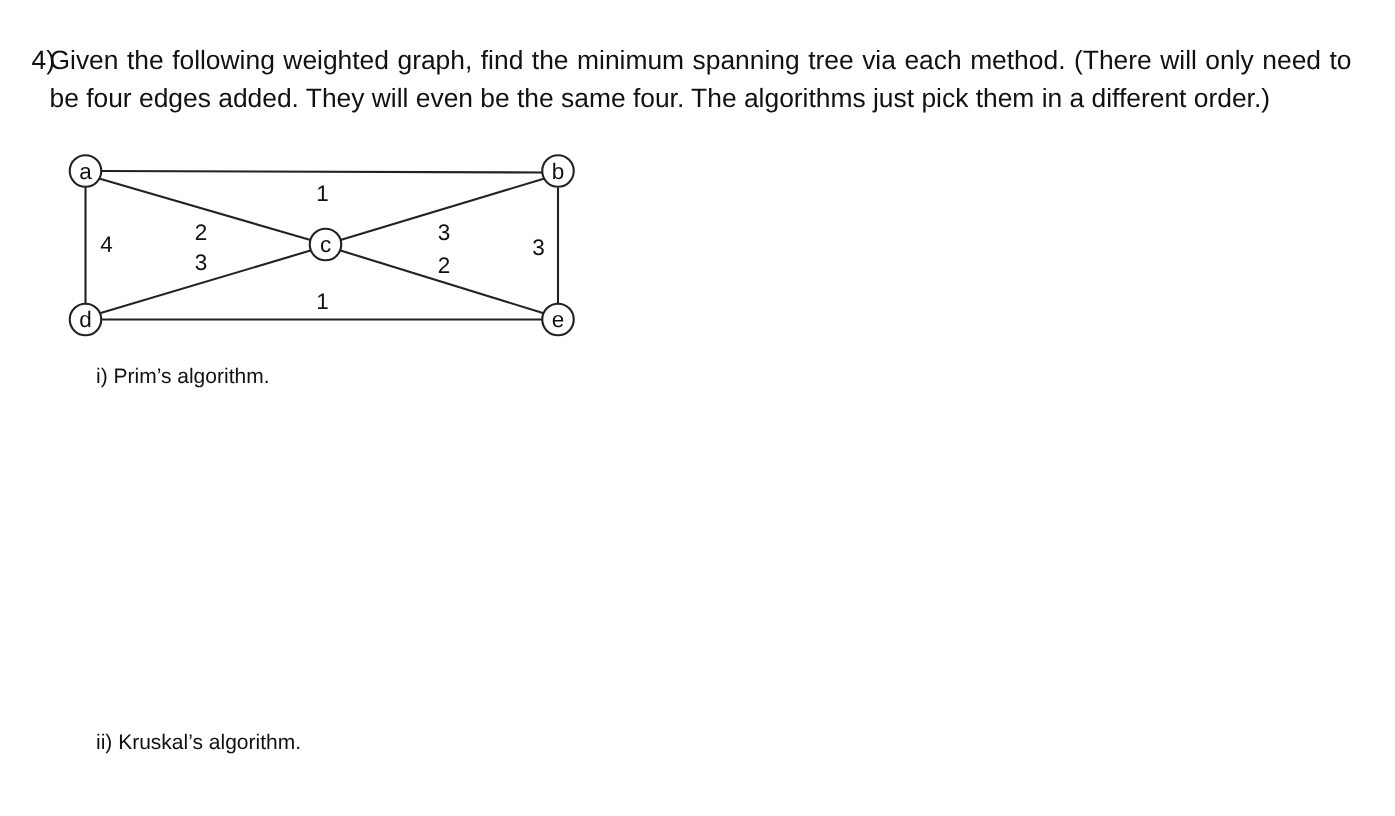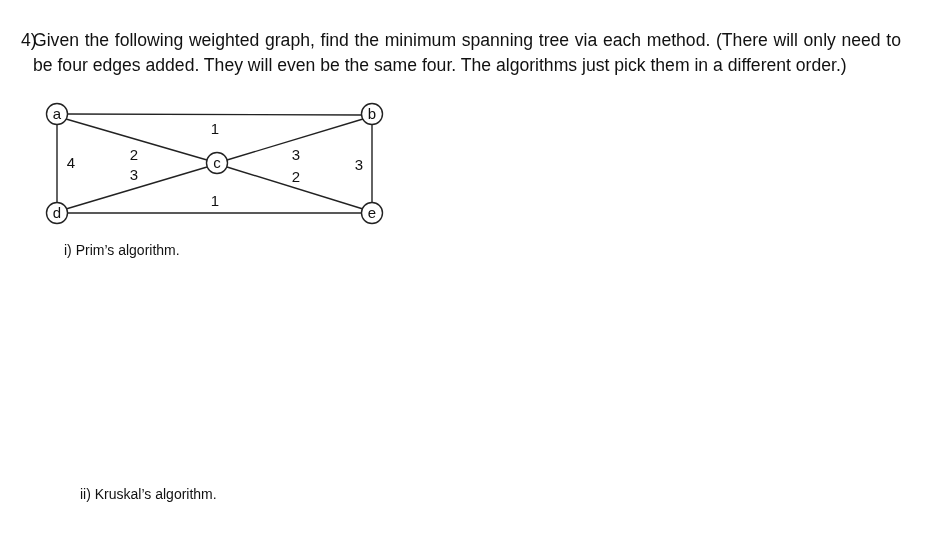--- a/index.html
+++ b/index.html
@@ -5,21 +5,21 @@
   html, body { margin: 0; padding: 0; background: #ffffff; }
   body { width: 930px; height: 544px; position: relative; overflow: hidden;
          font-family: "Liberation Sans", sans-serif; color: #111; }
   .problem { position: absolute; left: 21px; top: 28px; width: 880px;
              font-size: 17.6px; line-height: 24.5px; }
   .problem .num { position: absolute; left: 0; top: 0; }
   .problem .text { margin-left: 12px; text-align: justify; }
   .graph { position: absolute; left: 40px; top: 100px; width: 350px; height: 130px; }
   .part { position: absolute; left: 64px; font-size: 14px; }
   .part-i { top: 242px; }
-  .part-ii { top: 486px; margin-left: 16px; }
+  .part-ii { top: 486px; }
   svg text { font-family: "Liberation Sans", sans-serif; }
 </style>
 </head>
 <body>
 
 <div class="problem">
   <span class="num">4)</span>
   <div class="text">Given the following weighted graph, find the minimum spanning tree via each method. (There will only need to be four edges added. They will even be the same four. The algorithms just pick them in a different order.)</div>
 </div>
 

